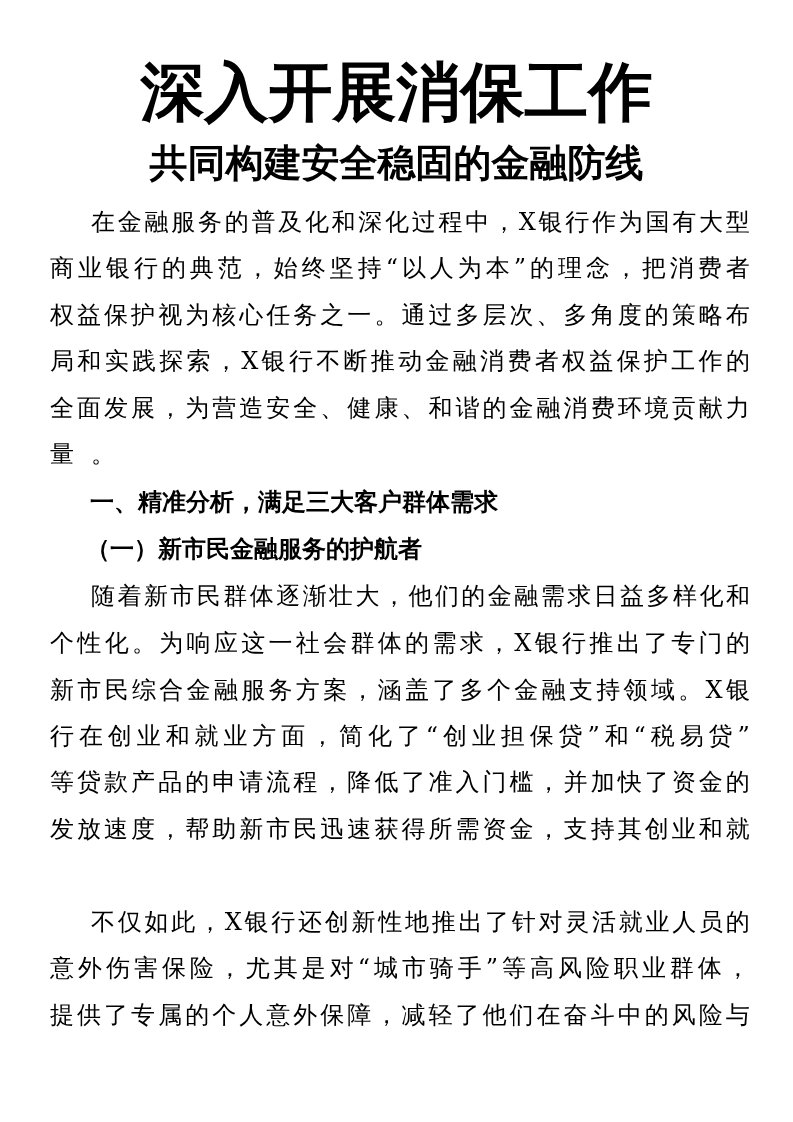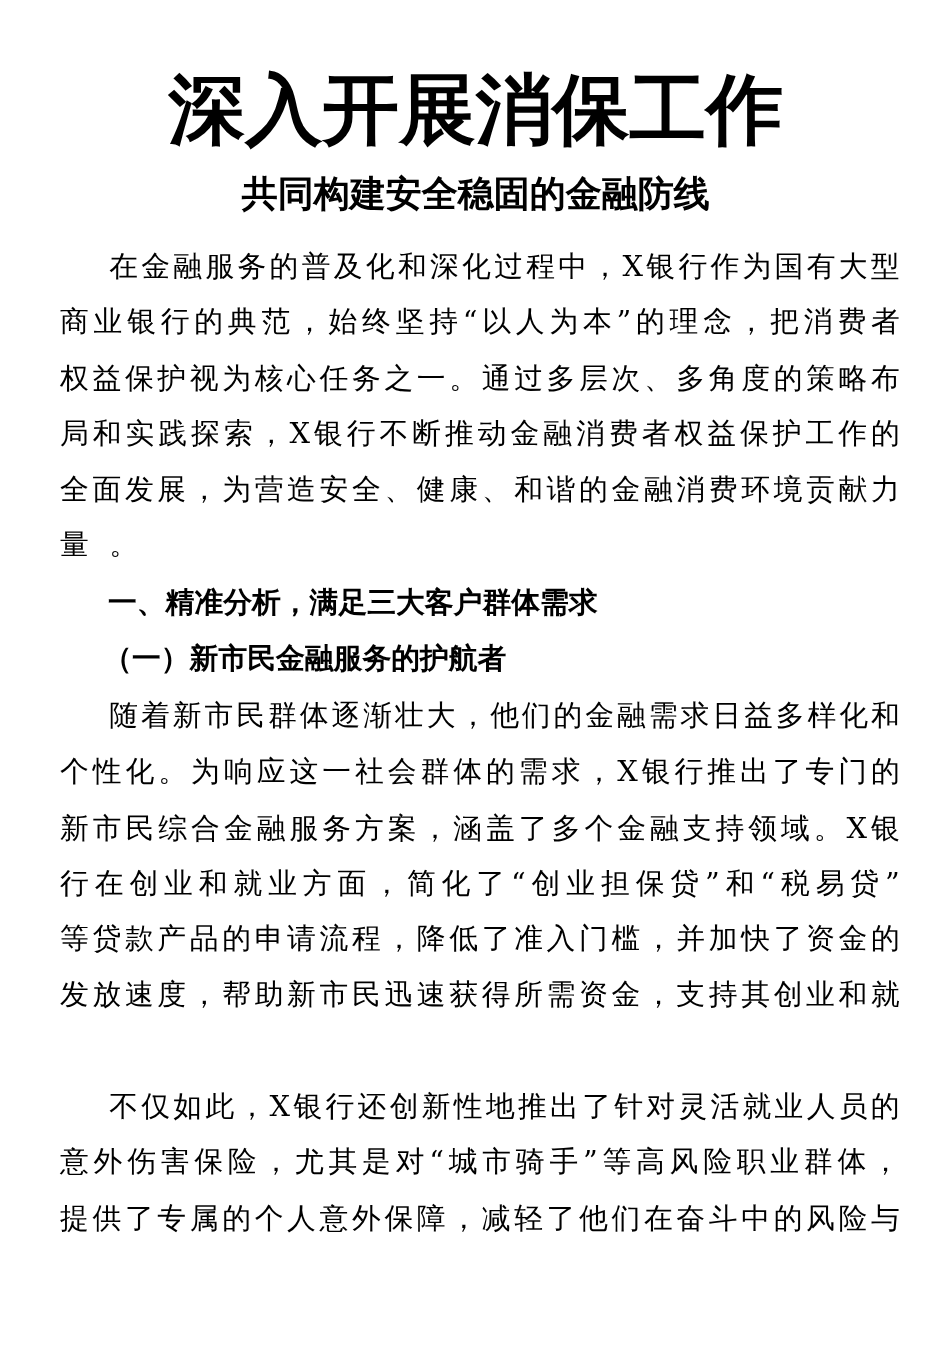--- a/index.html
+++ b/index.html
@@ -6,21 +6,21 @@
     body { width: 793px; height: 1122px; position: relative; overflow: hidden; color: #000; }
     .page { position: absolute; left: 0; top: 0; width: 648px; height: 1122px; background: #fff; }
     .title {
       position: absolute; left: 0; top: 52px; width: 793px; text-align: center;
       font-family: "DejaVu Serif", "Liberation Serif", serif;
       font-weight: bold; font-size: 64px; line-height: 80px; letter-spacing: 0px;
     }
     .subtitle {
       position: absolute; left: 0; top: 138px; width: 793px; text-align: center;
       font-family: "DejaVu Serif", "Liberation Serif", serif;
-      font-size: 30px; line-height: 50px; font-weight: bold;
+      font-size: 38px; line-height: 50px; font-weight: bold;
     }
     .line {
       position: absolute; left: 50px; width: 700px; height: 46px;
       font-family: "DejaVu Serif", "Liberation Serif", serif;
       font-size: 24px; line-height: 46px; white-space: nowrap;
       text-align: justify; text-align-last: justify;
     }
     .line.last { text-align-last: left; letter-spacing: 17px; }
     .line.indent { left: 91px; width: 659px; }
     .heading {

